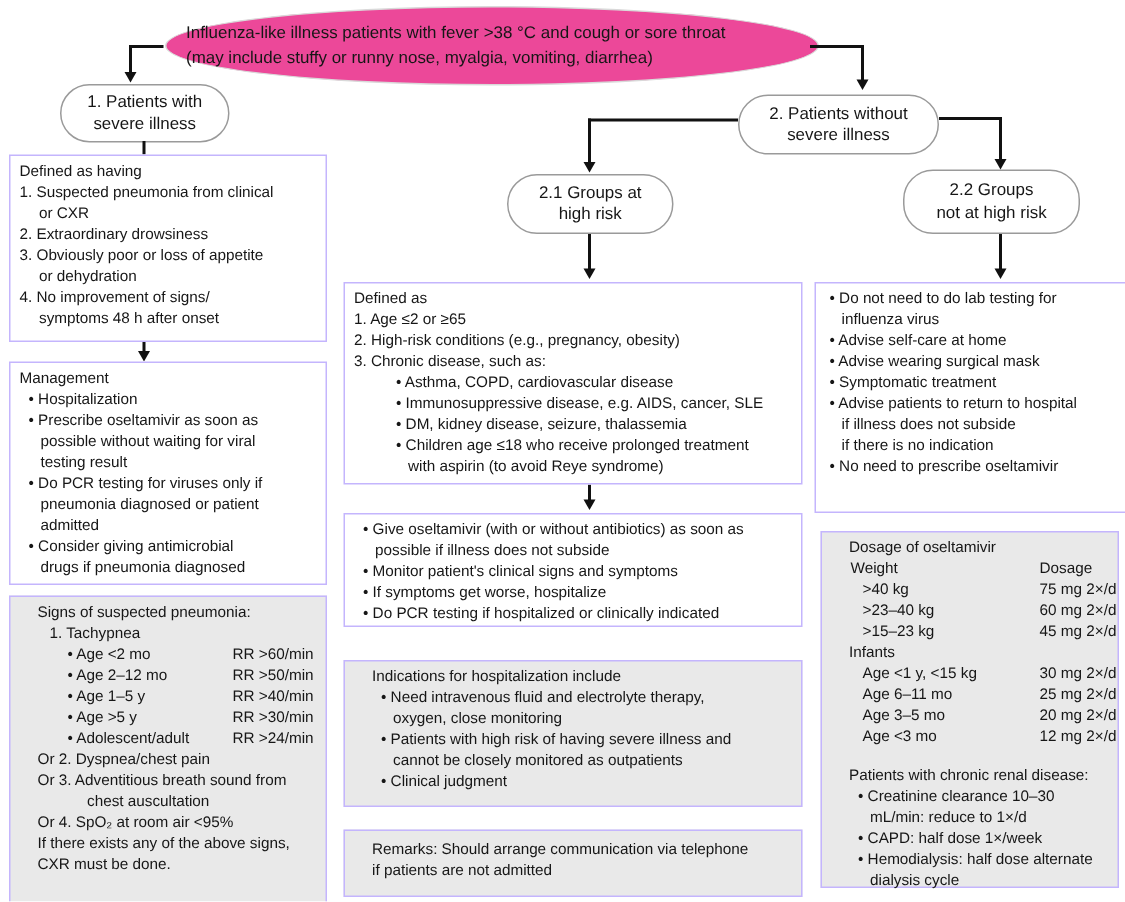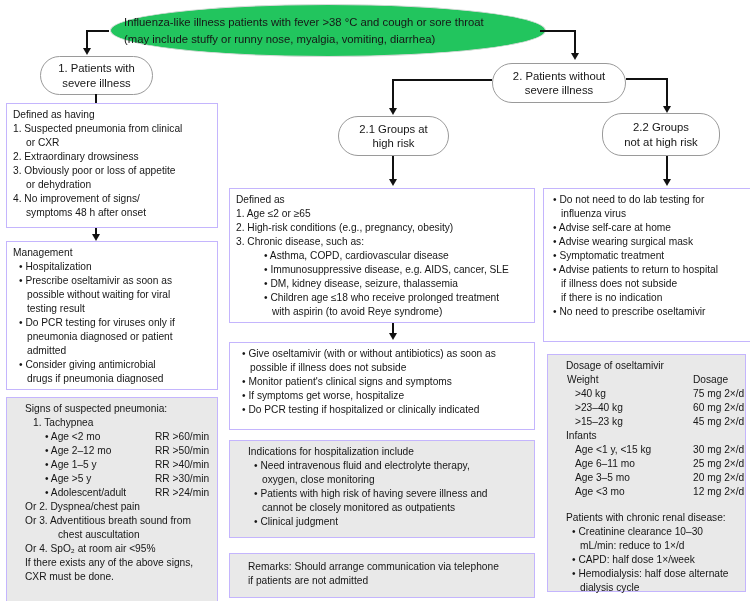--- a/index.html
+++ b/index.html
@@ -8,21 +8,21 @@
     font-family:"Liberation Sans","DejaVu Sans",sans-serif;color:#161616;
     overflow:hidden;
   }
   
   .node{
     position:absolute;background:#fff;border:1px solid #9a9a9a;border-radius:20px;
     display:flex;flex-direction:column;align-items:center;justify-content:center;
     font-size:11.3px;line-height:14.2px;text-align:center;box-sizing:border-box;
   }
   .root-ellipse{
-    position:absolute;background:#22c55e;border:1px solid #d9d9d9;border-radius:50%;
+    position:absolute;background:#ec4899;border:1px solid #d9d9d9;border-radius:50%;
     box-sizing:border-box;
   }
   .root-text{
     position:absolute;left:13px;top:9px;width:414px;text-align:left;
     font-size:11.3px;line-height:16.5px;
   }
   
   .box{
     position:absolute;background:#fff;border:1px solid #c4b5fd;box-sizing:border-box;
     font-size:10.2px;line-height:14px;padding:4px 2px 3px 4px;
@@ -175,21 +175,21 @@
       <div class="ln n"><span class="lt">1. Age ≤2 or ≥65</span><span class="lv"></span></div>
       <div class="ln n"><span class="lt">2. High-risk conditions (e.g., pregnancy, obesity)</span><span class="lv"></span></div>
       <div class="ln n"><span class="lt">3. Chronic disease, such as:</span><span class="lv"></span></div>
       <div class="ln b2"><span class="lt">• Asthma, COPD, cardiovascular disease</span><span class="lv"></span></div>
       <div class="ln b2"><span class="lt">• Immunosuppressive disease, e.g. AIDS, cancer, SLE</span><span class="lv"></span></div>
       <div class="ln b2"><span class="lt">• DM, kidney disease, seizure, thalassemia</span><span class="lv"></span></div>
       <div class="ln b2"><span class="lt">• Children age ≤18 who receive prolonged treatment</span><span class="lv"></span></div>
       <div class="ln b2w"><span class="lt">with aspirin (to avoid Reye syndrome)</span><span class="lv"></span></div>
   </div>
 
-  <div class="box" style="left:229px;top:342px;width:306px;height:88px;">
+  <div class="box" style="left:229px;top:342px;width:306px;height:76px;">
     <div class="ln b"><span class="lt">• Give oseltamivir (with or without antibiotics) as soon as</span><span class="lv"></span></div>
       <div class="ln bw"><span class="lt">possible if illness does not subside</span><span class="lv"></span></div>
       <div class="ln b"><span class="lt">• Monitor patient's clinical signs and symptoms</span><span class="lv"></span></div>
       <div class="ln b"><span class="lt">• If symptoms get worse, hospitalize</span><span class="lv"></span></div>
       <div class="ln b"><span class="lt">• Do PCR testing if hospitalized or clinically indicated</span><span class="lv"></span></div>
   </div>
 
   <div class="box gray" style="left:229px;top:440px;width:306px;height:98px;">
     <div class="ln t"><span class="lt">Indications for hospitalization include</span><span class="lv"></span></div>
       <div class="ln b"><span class="lt">• Need intravenous fluid and electrolyte therapy,</span><span class="lv"></span></div>

